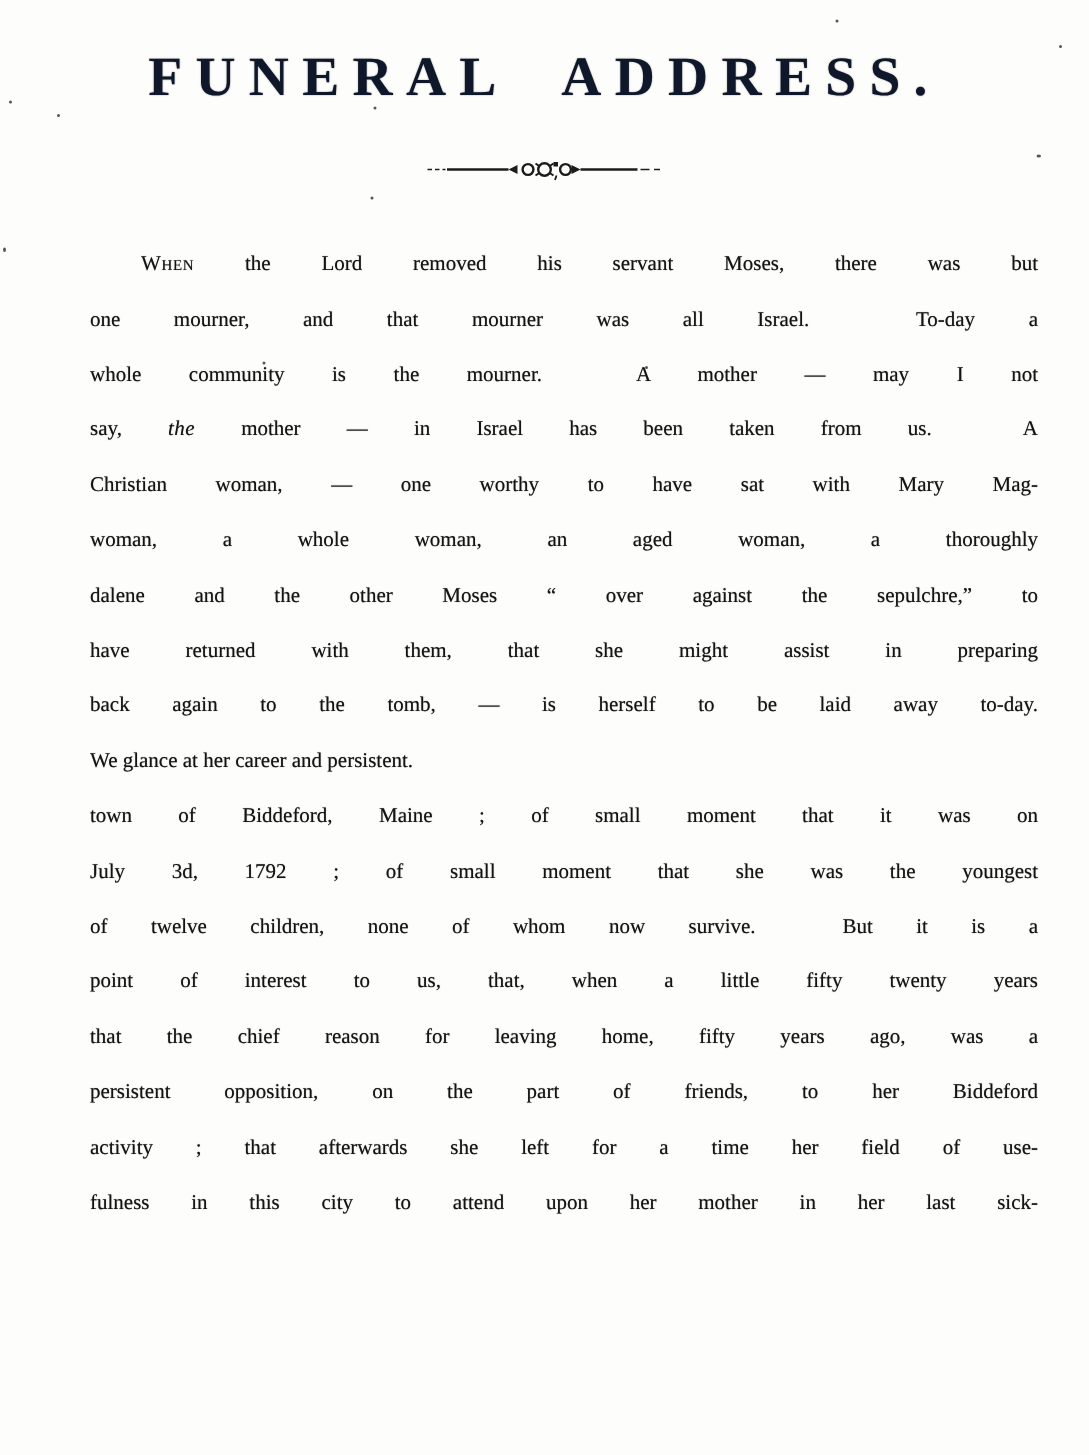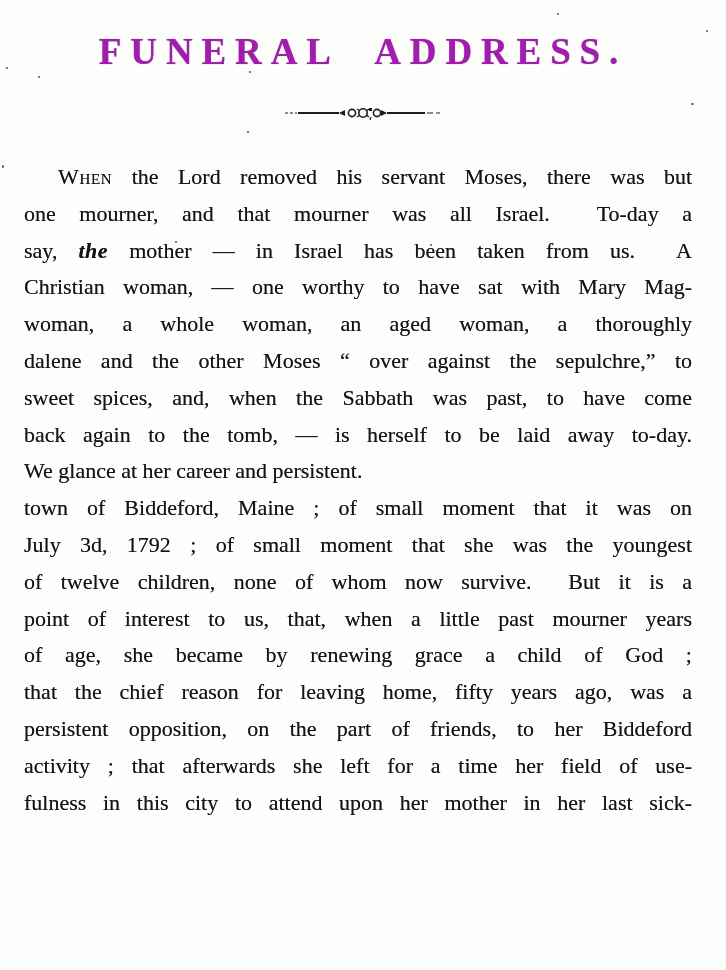--- a/index.html
+++ b/index.html
@@ -17,50 +17,50 @@
     font-family: "Liberation Serif", "DejaVu Serif", serif;
     color: #141414;
   }
   .title {
     margin-top: 30px;
     text-align: center;
     font-size: 37px;
     font-weight: bold;
     letter-spacing: 0.24em;
     word-spacing: 0.55em;
-    color: #a21caf;
+    color: #0f172a;
     text-shadow: 0 0 1px rgba(20,20,20,0.55);
   }
   .divider {
     margin-top: 32px;
     text-align: center;
     height: 16px;
     line-height: 0;
   }
   .divider svg { display: inline-block; }
   .body-text {
     margin-top: 38px;
-    padding-left: 24px;
+    padding-left: 60px;
     padding-right: 34px;
-    font-size: 22px;
+    font-size: 14px;
     line-height: 36.8px;
     text-shadow: 0 0 0.6px rgba(10,10,10,0.6);
   }
   .line {
     text-align: justify;
     text-align-last: justify;
     text-justify: inter-word;
     white-space: normal;
     height: 36.8px;
     overflow: visible;
   }
   .line--indent { text-indent: 34px; }
   .line--short { text-align-last: left; }
   .sc { font-variant: small-caps; letter-spacing: 0.03em; }
-  i { letter-spacing: 0.02em; font-weight: bold; }
+  i { letter-spacing: 0.02em; }
   .speck {
     position: absolute;
     background: rgba(30,30,30,0.75);
     border-radius: 50%;
   }
 </style>
 </head>
 <body>
 
 <div class="page">
@@ -81,32 +81,32 @@
       <circle cx="94" cy="8" r="3.6" fill="none" stroke="#1c1c1c" stroke-width="1.6"></circle>
       <polygon points="104,8 98,5 98,11" fill="#1c1c1c"></polygon>
       <line x1="104" y1="8" x2="142" y2="8" stroke="#1c1c1c" stroke-width="1.8"></line>
       <line x1="144" y1="8" x2="157" y2="8" stroke="#1c1c1c" stroke-width="1" stroke-dasharray="6,3"></line>
     </svg>
   </div>
 
   <div class="body-text" id="body-text">
       <div class="line line--indent"><span class="sc">When</span> the Lord removed his servant Moses, there was but</div>
       <div class="line">one mourner, and that mourner was all Israel.&nbsp; To-day a</div>
+      <div class="line">whole community is the mourner.&nbsp; A mother — may I not</div>
       <div class="line">say, <i>the</i> mother — in Israel has been taken from us.&nbsp; A</div>
       <div class="line">Christian woman, — one worthy to have sat with Mary Mag-</div>
       <div class="line">woman, a whole woman, an aged woman, a thoroughly</div>
       <div class="line">dalene and the other Moses “ over against the sepulchre,” to</div>
-      <div class="line">sweet spices, and, when the Sabbath was past, to have come</div>
+      <div class="line">have returned with them, that she might assist in preparing</div>
       <div class="line">back again to the tomb, — is herself to be laid away to-day.</div>
       <div class="line line--short">We glance at her career and persistent.</div>
       <div class="line">town of Biddeford, Maine&nbsp;; of small moment that it was on</div>
       <div class="line">July 3d, 1792&nbsp;; of small moment that she was the youngest</div>
       <div class="line">of twelve children, none of whom now survive.&nbsp; But it is a</div>
-      <div class="line">point of interest to us, that, when a little past mourner years</div>
-      <div class="line">of age, she became by renewing grace a child of God&nbsp;;</div>
+      <div class="line">point of interest to us, that, when a little fifty twenty years</div>
       <div class="line">that the chief reason for leaving home, fifty years ago, was a</div>
       <div class="line">persistent opposition, on the part of friends, to her Biddeford</div>
       <div class="line">activity&nbsp;; that afterwards she left for a time her field of use-</div>
       <div class="line">fulness in this city to attend upon her mother in her last sick-</div>
     </div>
 
   <div class="speck" style="left:6px;  top:67px;  width:2px; height:2px;"></div>
   <div class="speck" style="left:38px; top:76px;  width:2px; height:2px;"></div>
   <div class="speck" style="left:2px;  top:165px; width:2px; height:3px;"></div>
   <div class="speck" style="left:249px;top:71px;  width:2px; height:2px;"></div>

